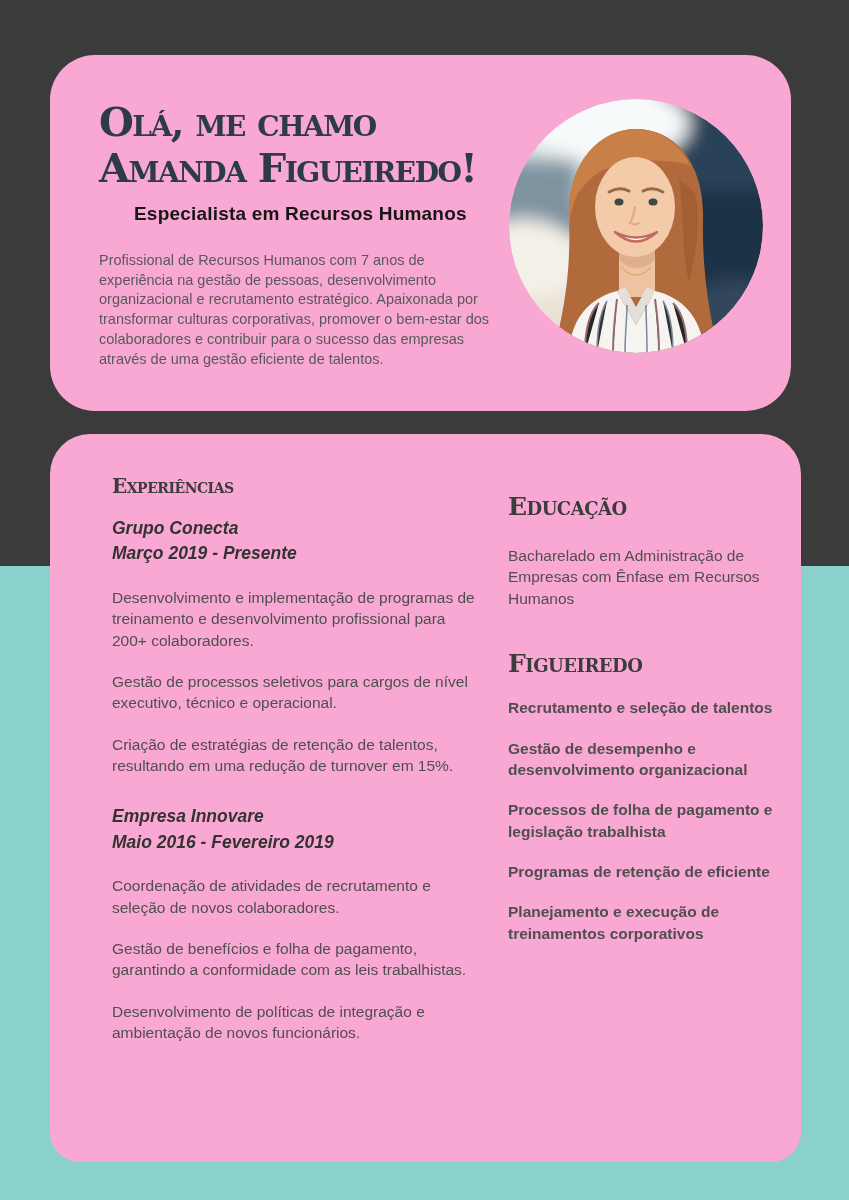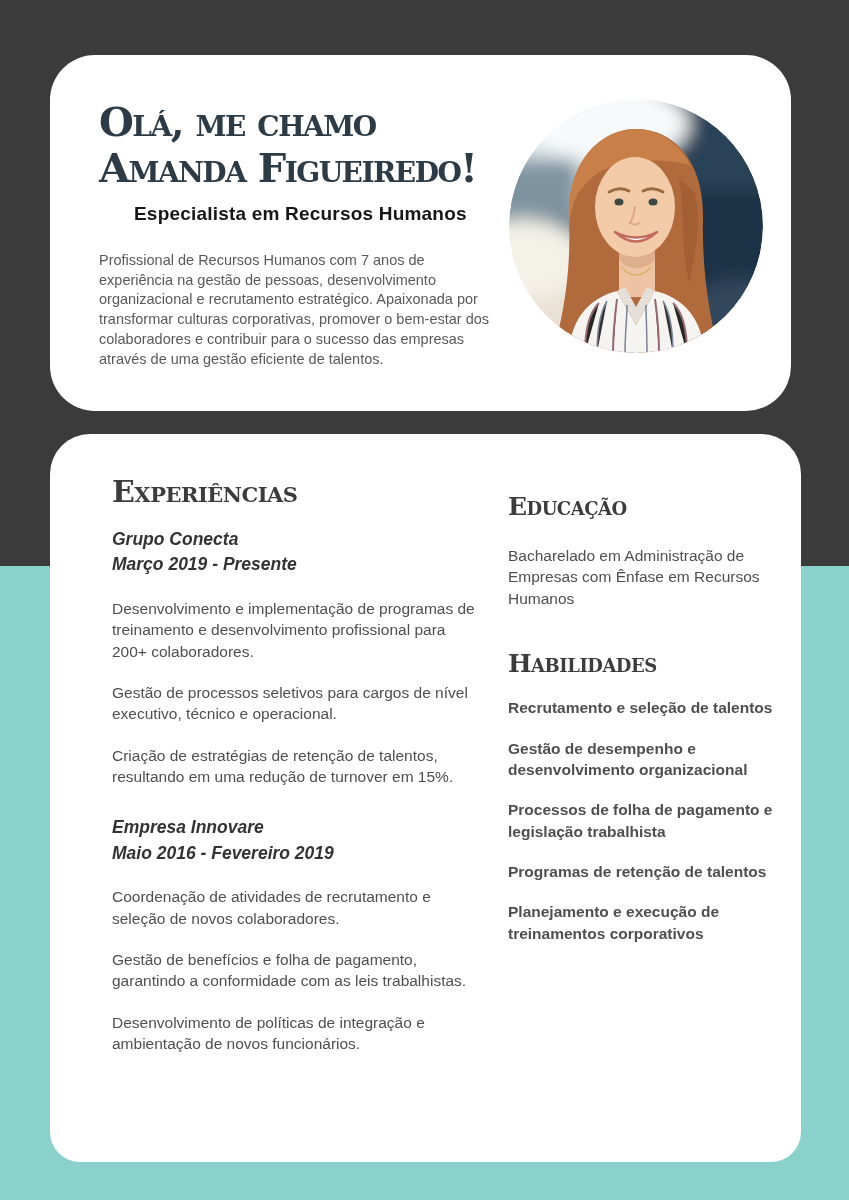--- a/index.html
+++ b/index.html
@@ -13,21 +13,21 @@
   }
   .bg-top {
     position: absolute; left: 0; top: 0; width: 849px; height: 566px;
     background: #3b3b3b;
   }
   .bg-bottom {
     position: absolute; left: 0; top: 566px; width: 849px; height: 634px;
     background: #8bd1cb;
   }
   .card {
-    position: absolute; background: #ffffff;
+    position: absolute; background: #f9a8d4;
   }
   .hero-card {
     left: 50px; top: 55px; width: 741px; height: 356px;
     border-radius: 45px;
   }
   .main-card {
     left: 50px; top: 434px; width: 751px; height: 728px;
     border-radius: 40px 40px 30px 30px;
   }
   .hero-text {
@@ -71,21 +71,21 @@
   .col-right {
     position: absolute; left: 458px; top: 58px; width: 280px;
   }
   h2.section-heading {
     font-family: "DejaVu Serif", serif;
     font-weight: bold;
     font-variant: small-caps;
     color: #3c3c3c;
     letter-spacing: -0.5px;
   }
-  .col-left h2.section-heading { font-size: 30px; margin-bottom: 18px; }
+  .col-left h2.section-heading { font-size: 20px; margin-bottom: 18px; }
   .col-right h2.section-heading { font-size: 25px; margin-bottom: 12px; }
   .job-title {
     font-size: 17.5px;
     font-weight: bold;
     font-style: italic;
     color: #333333;
     line-height: 1.45;
   }
   .job { margin-bottom: 10px; }
   .job-bullet, .edu-item, .skill-item {
@@ -210,21 +210,21 @@
     </div>
   </div>
 
   <div class="col-right">
     <div class="edu-block">
       <h2 class="section-heading">Educação</h2>
       <p class="edu-item">Bacharelado em Administração de Empresas com Ênfase em Recursos Humanos</p>
     </div>
 
     <div>
-      <h2 class="section-heading">Habilidades</h2>
+      <h2 class="section-heading">Figueiredo</h2>
       <p class="skill-item">Recrutamento e seleção de talentos</p>
       <p class="skill-item">Gestão de desempenho e desenvolvimento organizacional</p>
       <p class="skill-item">Processos de folha de pagamento e legislação trabalhista</p>
-      <p class="skill-item">Programas de retenção de talentos</p>
+      <p class="skill-item">Programas de retenção de eficiente</p>
       <p class="skill-item">Planejamento e execução de treinamentos corporativos</p>
     </div>
   </div>
 </div>
 
 </body></html>

